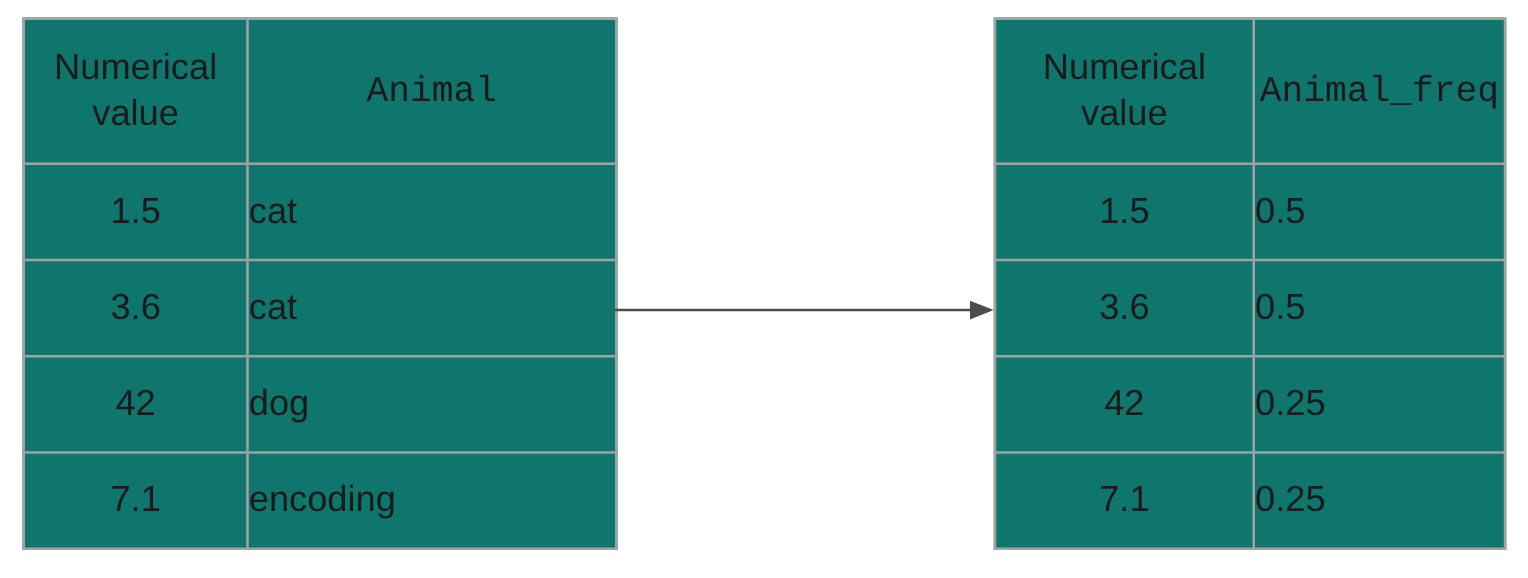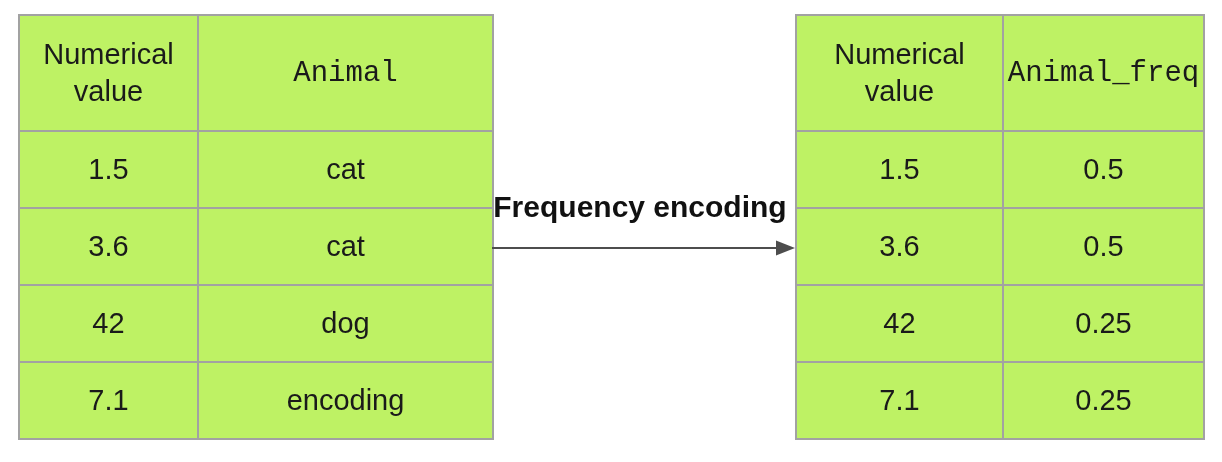--- a/index.html
+++ b/index.html
@@ -13,40 +13,40 @@
     height: 462px;
     background: #ffffff;
     font-family: "Liberation Sans", sans-serif;
     color: #1a1a1a;
     overflow: hidden;
   }
   table.tbl {
     position: absolute;
     border-collapse: collapse;
     table-layout: fixed;
-    background: #bef264;
+    background: #0f766e;
   }
   table.tbl th, table.tbl td {
     border: 2px solid #a2a2a2;
     font-size: 29px;
     font-weight: 400;
     color: #1a1a1a;
     vertical-align: middle;
     padding: 0;
     overflow: hidden;
   }
   table.tbl tr.hdr-row { height: 116px; }
   table.tbl tr.data-row { height: 77px; }
   th .hdr-wrap {
     display: inline-block;
     max-width: 150px;
     line-height: 37px;
   }
   .col-num { text-align: center; }
-  .col-txt { text-align: center; padding-left: 19px; margin-left: 22px; }
+  .col-txt { text-align: left; padding-left: 19px; margin-left: 22px; }
   th.col-txt-hdr { text-align: center; font-family: Liberation Mono, monospace; }
 
   .tbl-left  { left: 18px;  top: 14px; width: 474px; height: 423px; }
   .tbl-right { left: 795px; top: 14px; width: 408px; height: 423px; }
 
   .arrow-label {
     position: absolute;
     left: 480px;
     top: 190px;
     width: 320px;
@@ -95,21 +95,20 @@
         <td class="col-num">42</td>
         <td class="col-txt">dog</td>
       </tr>
       <tr class="data-row">
         <td class="col-num">7.1</td>
         <td class="col-txt">encoding</td>
       </tr>
     </tbody>
   </table>
 
-  <div class="arrow-label">Frequency encoding</div>
   <svg class="arrow-svg" width="304" height="22" viewBox="0 0 304 22" xmlns="http://www.w3.org/2000/svg">
     <line x1="0" y1="11" x2="285" y2="11" stroke="#4d4d4d" stroke-width="2"></line>
     <polygon points="284,3.5 303,11 284,18.5" fill="#4d4d4d"></polygon>
   </svg>
 
   <table class="tbl tbl-right">
     <colgroup>
       <col style="width:207px">
       <col style="width:201px">
     </colgroup>

